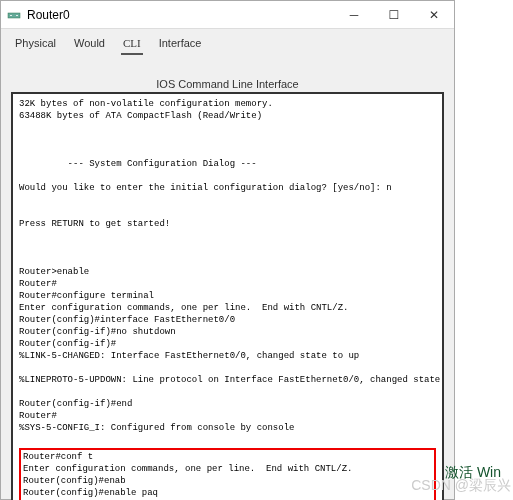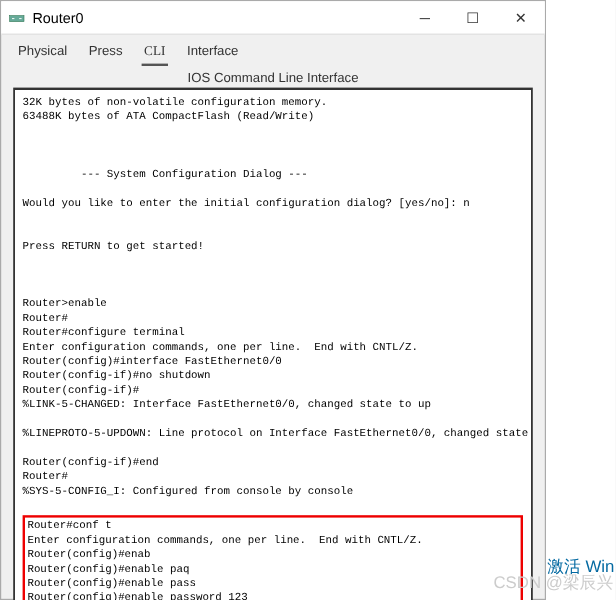--- a/index.html
+++ b/index.html
@@ -6,28 +6,28 @@
 body { font-family: "Segoe UI", Tahoma, sans-serif; font-size: 11px; background: #fff; width: 513px; height: 500px; overflow: hidden; position: relative; }
 .window { width: 455px; height: 500px; border: 1px solid #aaa; background: #f0f0f0; display: flex; flex-direction: column; }
 .titlebar { height: 28px; background: #fff; display: flex; align-items: center; padding-left: 6px; border-bottom: 1px solid #ddd; }
 .titlebar-icon { width: 14px; height: 14px; margin-right: 6px; display: inline-flex; align-items: center; justify-content: center; }
 .title { flex: 1; font-size: 12px; color: #000; }
 .winbtns { display: flex; }
 .winbtn { width: 40px; height: 28px; display: flex; align-items: center; justify-content: center; font-size: 12px; color: #333; cursor: pointer; }
 .tabs { display: flex; gap: 14px; padding: 6px 12px 0 12px; font-size: 11px; }
 .tab { padding: 2px 2px 4px 2px; color: #333; cursor: pointer; }
 .tab.active { border-bottom: 2px solid #555; font-family: Liberation Serif, serif; }
-.subtitle { text-align: center; font-size: 11px; padding: 4px 0 2px 0; color: #333; }
+.subtitle { text-align: center; font-size: 11px; padding: 4px 0 2px 0; color: #333; margin-top: 19px; }
 .terminal-wrap { flex: 1; padding: 0 10px 4px 10px; display: flex; flex-direction: column; }
 .terminal { flex: 1; background: #fff; border: 2px solid #333; font-family: "Courier New", monospace; font-size: 9px; line-height: 12px; padding: 4px 6px; overflow-y: auto; position: relative; white-space: pre; color: #000; }
 .terminal::-webkit-scrollbar { width: 14px; }
 .terminal::-webkit-scrollbar-track { background: #f0f0f0; }
 .terminal::-webkit-scrollbar-thumb { background: #c0c0c0; }
 .redbox { border: 2px solid #e00; padding: 1px 2px; margin-top: 2px; }
-.watermark { position: absolute; right: 1px; bottom: 18px; font-size: 14px; color: #0369a1; pointer-events: none; }
+.watermark { position: absolute; right: 12px; bottom: 18px; font-size: 14px; color: #14532d; pointer-events: none; }
 .watermark2 { position: absolute; right: 2px; bottom: 5px; font-size: 14px; color: #ccc; pointer-events: none; }
 </style>
 </head>
 <body>
 
 <div class="window">
   <div class="titlebar">
     <span class="titlebar-icon">
       <svg width="14" height="14" viewBox="0 0 14 14">
           <rect x="1" y="5" width="12" height="5" fill="#6a9" stroke="#375" stroke-width="0.5"></rect>
@@ -38,21 +38,21 @@
     <span class="title">Router0</span>
     <div class="winbtns">
       <div class="winbtn">─</div>
       <div class="winbtn">☐</div>
       <div class="winbtn close">✕</div>
     </div>
   </div>
 
   <div class="tabs">
     <div class="tab">Physical</div>
-    <div class="tab">Press</div>
+    <div class="tab">Would</div>
     <div class="tab active">CLI</div>
     <div class="tab">Interface</div>
   </div>
 
   <div class="subtitle">IOS Command Line Interface</div>
 
   <div class="terminal-wrap">
     <div class="terminal" id="term">32K bytes of non-volatile configuration memory.
 63488K bytes of ATA CompactFlash (Read/Write)
 

